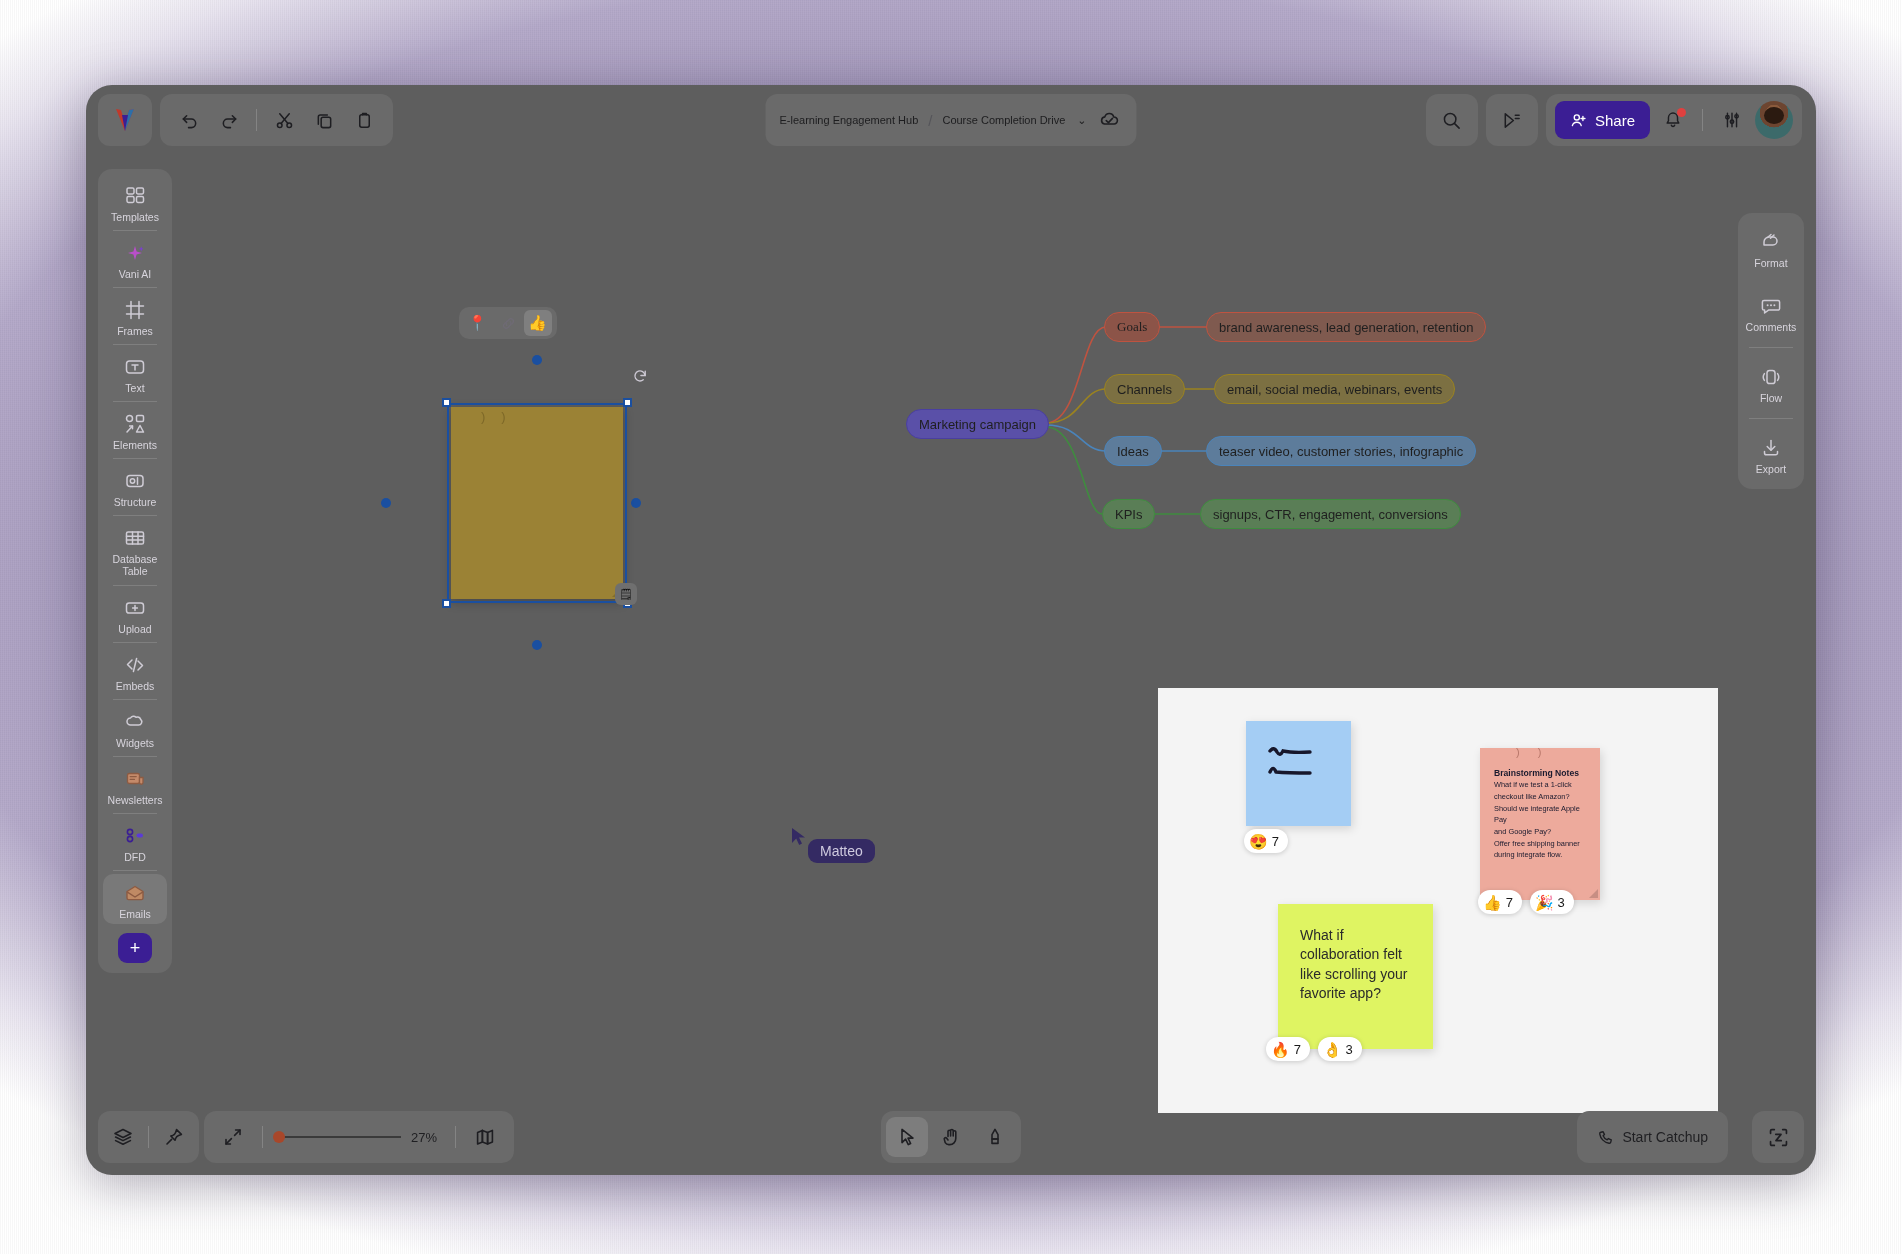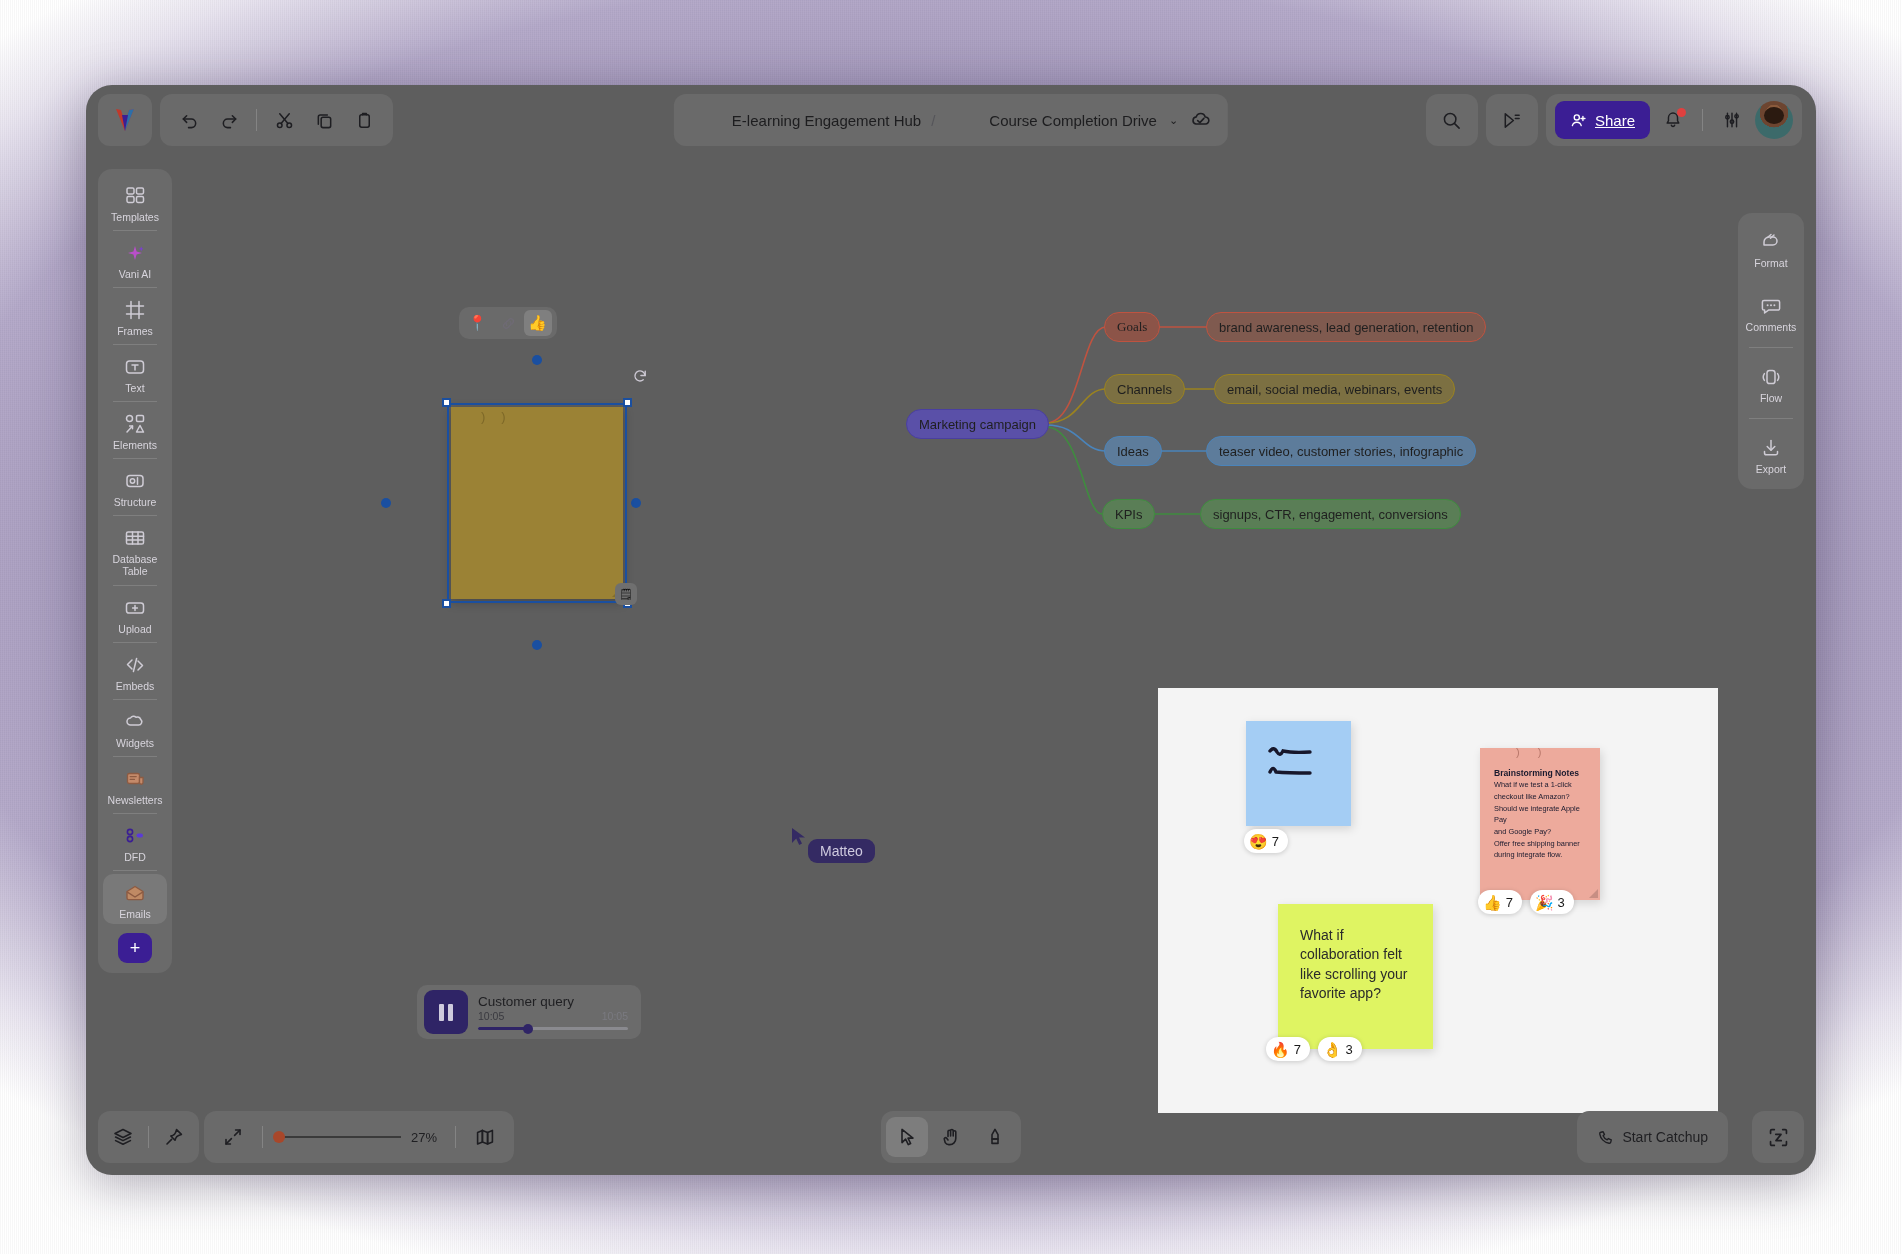--- a/index.html
+++ b/index.html
@@ -54,36 +54,35 @@
     cursor: pointer;
   }
   .vsep { width:1px; height: 22px; background: rgba(255,255,255,.18); margin: 0 6px; }
 
   #breadcrumb-group {
     position: absolute; left: 50%; transform: translateX(-50%);
     height: 52px; padding: 0 14px; gap: 10px;
     background: #6a6a6a; border-radius: 12px;
     display: flex; align-items: center;
   }
-  .crumb { font-size: 15px; color: #1d1d1f; white-space: nowrap; margin-left: 44px; }
+  .crumb { font-size: 11px; color: #1d1d1f; white-space: nowrap; }
   .crumb-sep { color: #55555a; font-size: 15px; }
   .crumb-chev { font-size: 11px; color: #1d1d1f; margin-left: 2px; }
 
   #right-group {
     margin-left: auto; margin-right: 14px;
     display: flex; align-items: center; gap: 8px;
   }
   .pill { background: #6a6a6a; border-radius: 12px; height: 52px; display:flex; align-items:center; padding: 0 7px; }
   #share-pill { padding-left: 9px; padding-right: 9px; gap: 4px; }
   #share-btn {
     background: #3b1e94; color: #fff; border-radius: 9px;
     height: 38px; padding: 0 15px; display: flex; align-items: center; gap: 8px;
     font-size: 15px; cursor: pointer; border: none;
     font-family: "Liberation Sans", sans-serif;
-    text-decoration: underline;
   }
   #avatar {
     width: 38px; height: 38px; border-radius: 50%;
     background: radial-gradient(circle at 50% 32%, #8a5a3c 0 26%, #6d4530 27% 44%, #3c6a6a 45% 100%);
     position: relative; overflow: hidden; cursor: pointer;
   }
   #avatar:after{ content:""; position:absolute; left:9px; top:6px; width:20px;height:17px;border-radius:50%;background:#2b1a10;}
   .notif-dot { position:absolute; top:7px; right:6px; width:9px;height:9px;border-radius:50%;background:#e0403f; }
 
   
@@ -585,37 +584,20 @@
       </div>
     </div>
 
     <div id="cursor-matteo">
       <svg width="18" height="20" viewBox="0 0 18 20">
         <path d="M1 1 L1 16 L5.2 11.6 L8.2 18 L11 16.6 L8 10.6 L14 10.6 Z" fill="#342a63"></path>
       </svg>
       <div id="cursor-label">Matteo</div>
     </div>
 
-    <div id="audio">
-      <div id="audio-play">
-        <i></i>
-        <i></i>
-      </div>
-      <div style="flex:1; padding-right:6px;">
-        <div class="aud-title">Customer query</div>
-        <div style="display:flex;justify-content:space-between;align-items:baseline;margin-top:1px;">
-          <span class="aud-time">10:05</span>
-          <span class="aud-time right">10:05</span>
-        </div>
-        <div id="aud-track">
-          <div id="aud-fill"></div>
-          <div id="aud-knob"></div>
-        </div>
-      </div>
-    </div>
 
     <div id="frame">
 
       <div class="note" id="note-blue">
         <svg width="105" height="105" viewBox="0 0 105 105">
           <path d="M24 30 q4 -5 7 1 q3 5 6 -1 q9 2 27 1" fill="none" stroke="#17172b" stroke-width="3.4" stroke-linecap="round"></path>
           <path d="M24 51 q3 -7 6 0 q11 1 34 1" fill="none" stroke="#17172b" stroke-width="3.4" stroke-linecap="round"></path>
         </svg>
       </div>
       <div class="react-row" style="left:86px; top:141px;">

